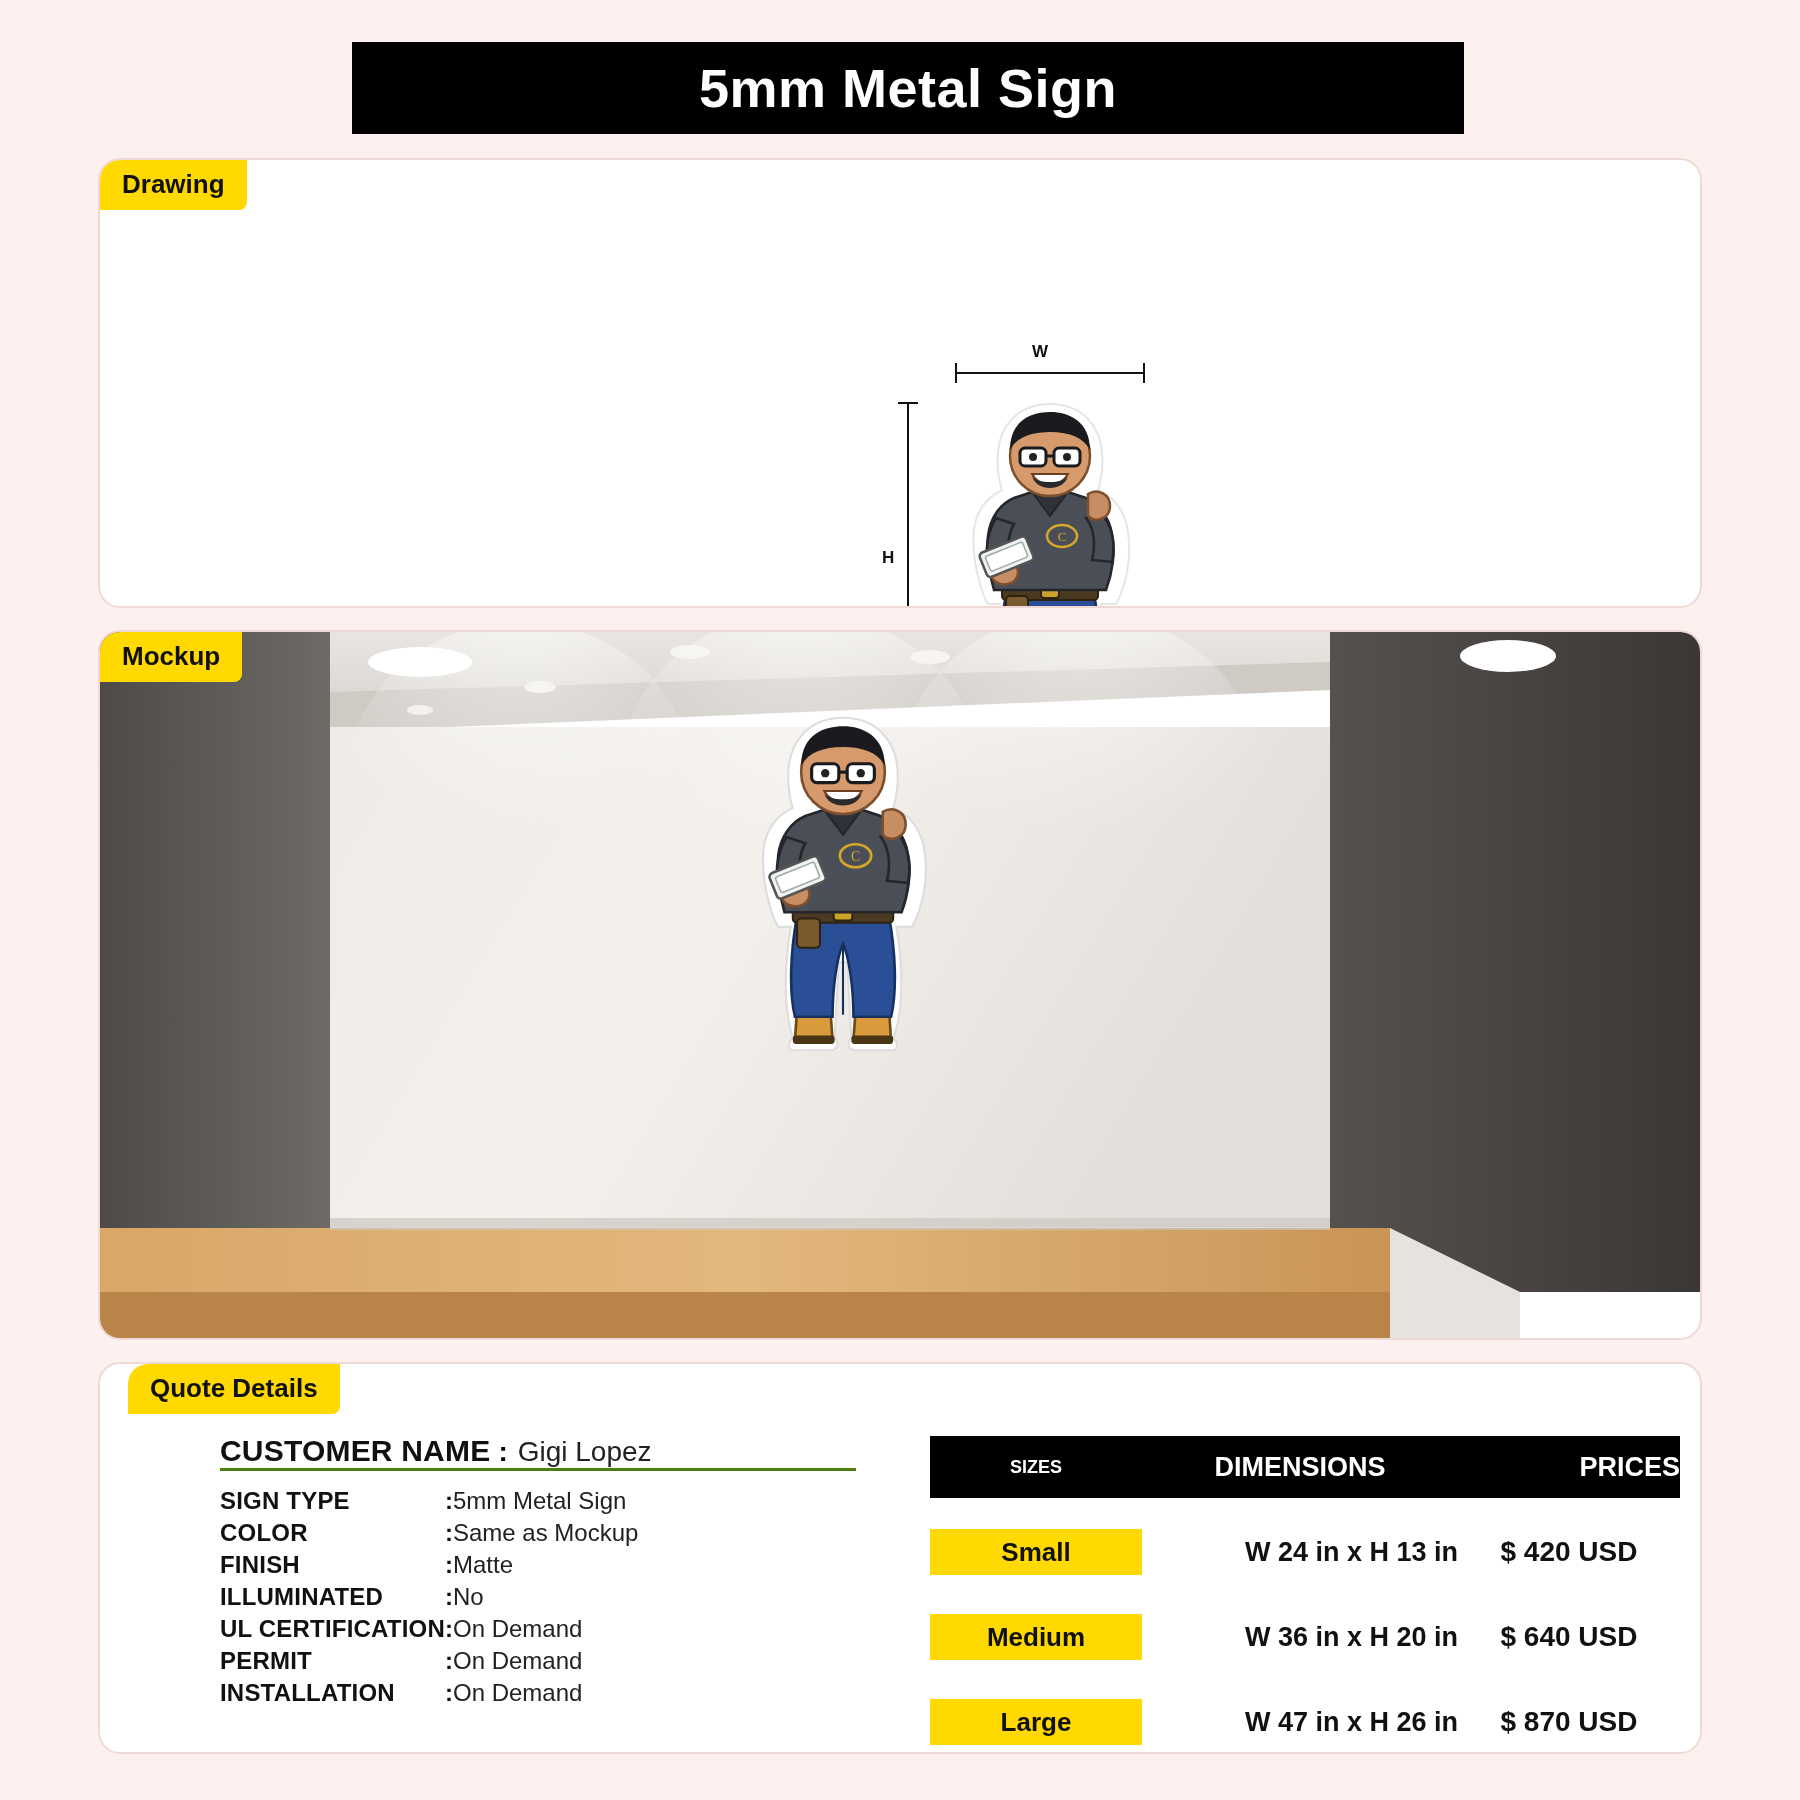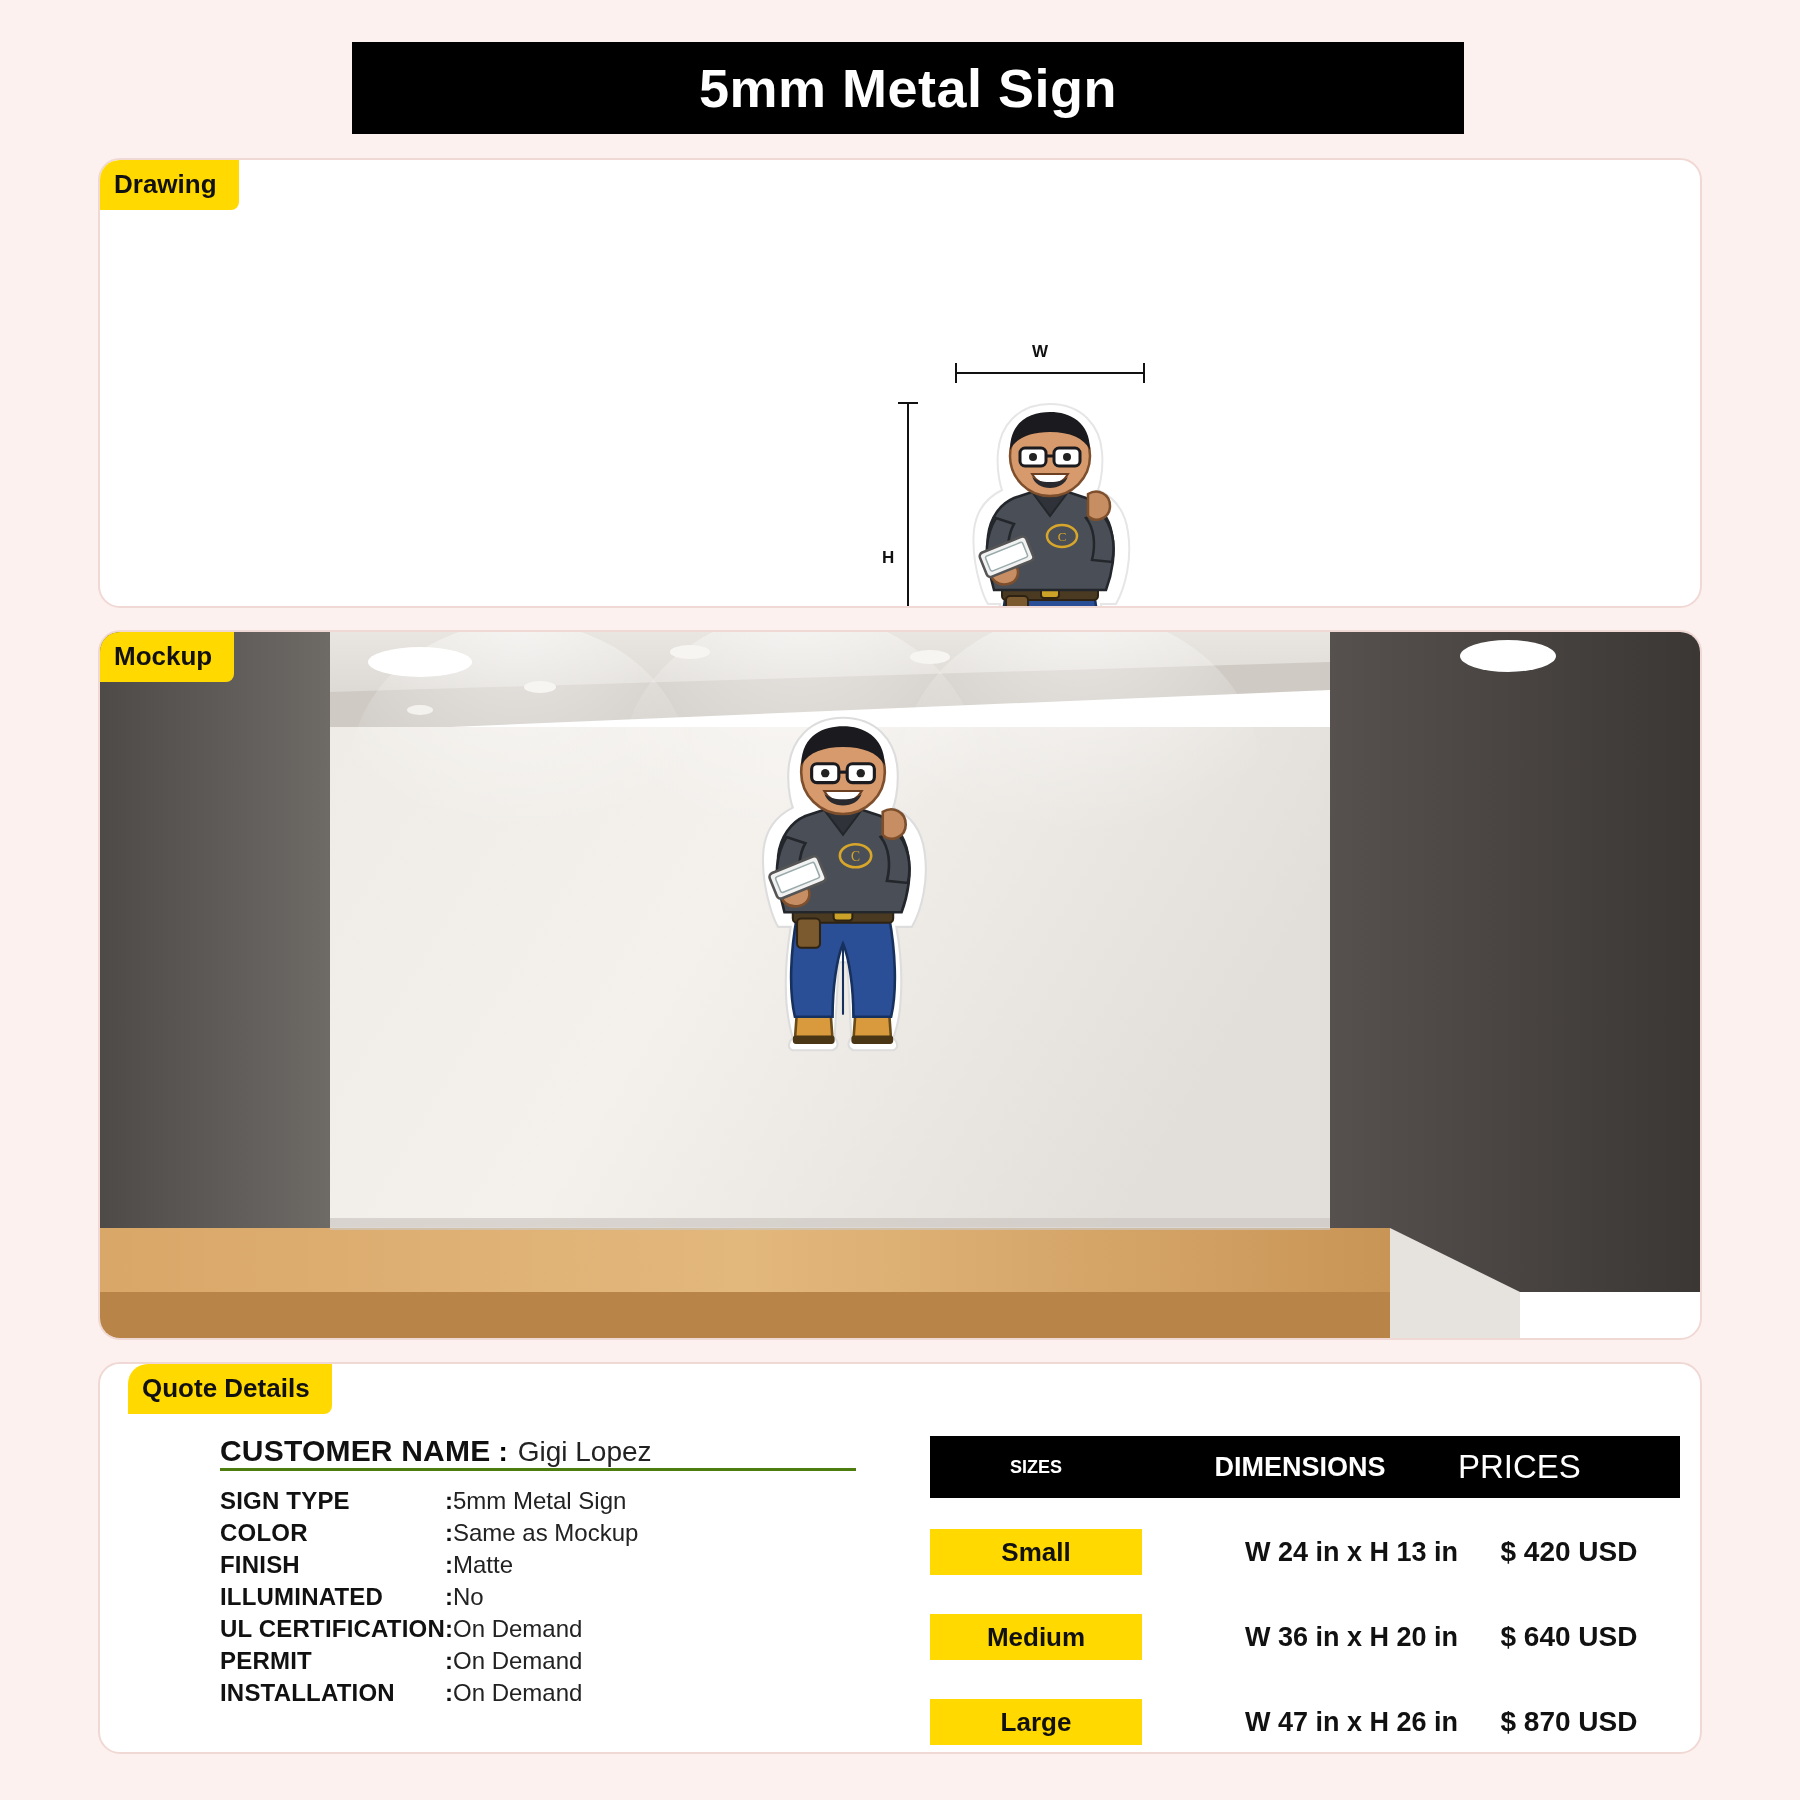--- a/index.html
+++ b/index.html
@@ -36,21 +36,21 @@
     background: #fff;
     border: 2px solid #f0d8d4;
     border-radius: 22px;
   }
   .panel-tab {
     position: absolute;
     background: #ffd900;
     color: #111;
     font-weight: bold;
     font-size: 26px;
-    padding: 9px 22px 10px 14px;
+    padding: 9px 22px 10px 22px;
     border-radius: 0 0 6px 0;
     z-index: 5;
   }
 
   
   #drawing-panel {
     left: 98px; top: 158px;
     width: 1604px; height: 450px;
     overflow: hidden;
   }
@@ -146,21 +146,21 @@
   
   .price-wrap {
     position: absolute; left: 830px; top: 72px; width: 750px;
   }
   .price-head {
     display: flex; background: #000; color: #fff; height: 62px;
     align-items: center;
   }
   .ph-sizes { width: 212px; text-align: center; font-size: 18px; font-weight: bold; }
   .ph-dims  { width: 316px; text-align: center; font-size: 27px; font-weight: bold; }
-  .ph-price { width: 222px; text-align: left; font-size: 33px; font-weight: normal; }
+  .ph-price { width: 222px; text-align: right; font-size: 27px; font-weight: bold; }
 
   .price-row { display: flex; align-items: center; height: 62px; margin-top: 23px; }
   .pr-size {
     width: 212px; height: 46px; margin-right: 0;
     background: #ffd900; display: flex; align-items: center; justify-content: center;
     font-size: 26px; font-weight: bold; color: #111;
   }
   .pr-dims {
     width: 316px; text-align: right; font-size: 27px; font-weight: bold; color: #111;
   }

